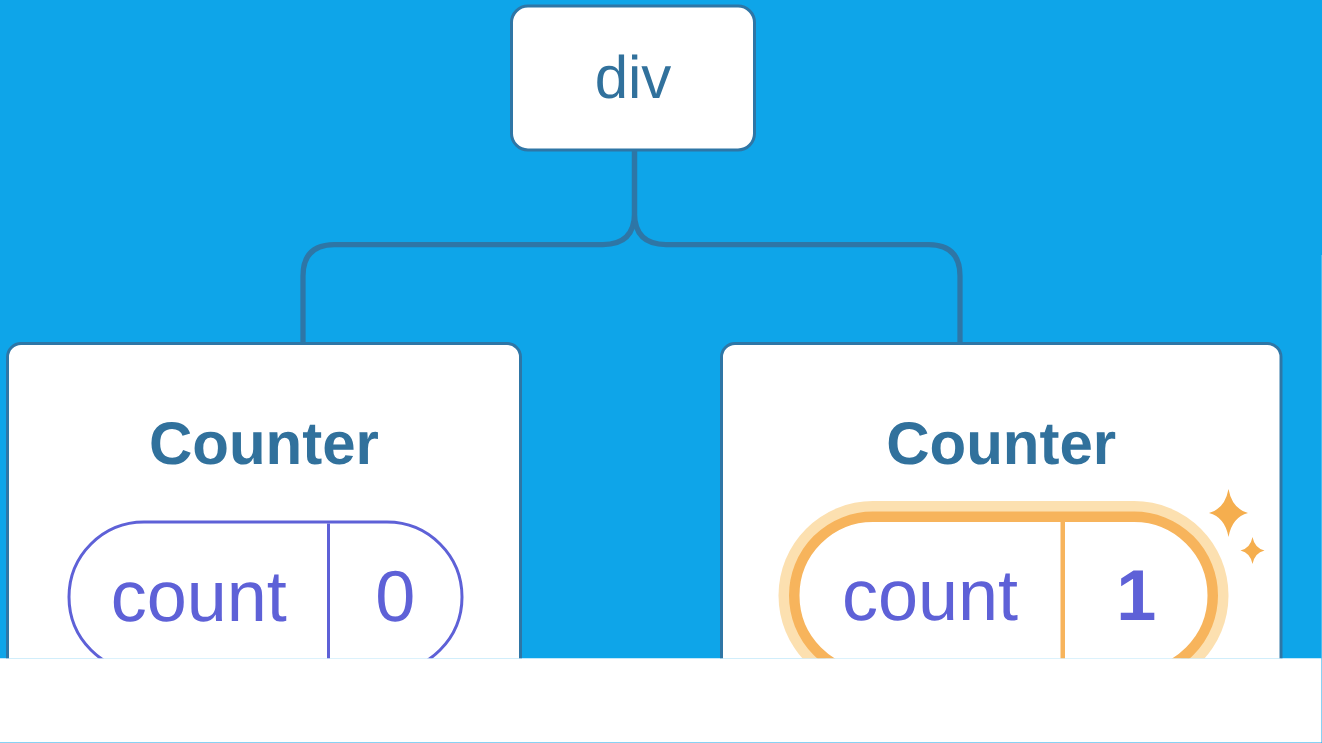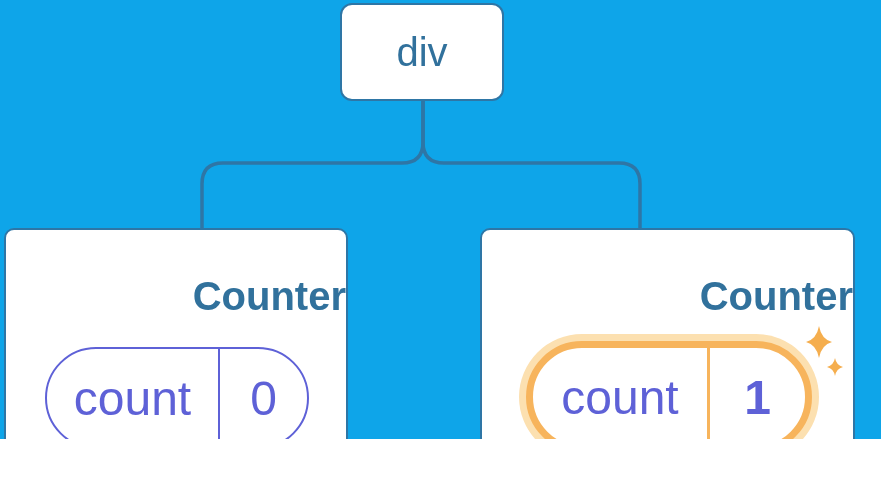--- a/index.html
+++ b/index.html
@@ -47,21 +47,21 @@
     background: #FFFFFF;
     border: 2.5px solid #2E76A6;
     border-radius: 10px;
   }
   .card-left  { left: 4px;   width: 344px; }
   .card-right { left: 480px; width: 375px; }
   .card-title {
     position: absolute;
     left: 0; top: 44px;
     width: 100%;
-    text-align: right;
+    text-align: center;
     font-size: 40px;
     font-weight: 600;
     color: #31719C;
   }
   .pill {
     position: absolute;
     box-sizing: border-box;
     background: #FFFFFF;
     display: flex;
     align-items: stretch;

